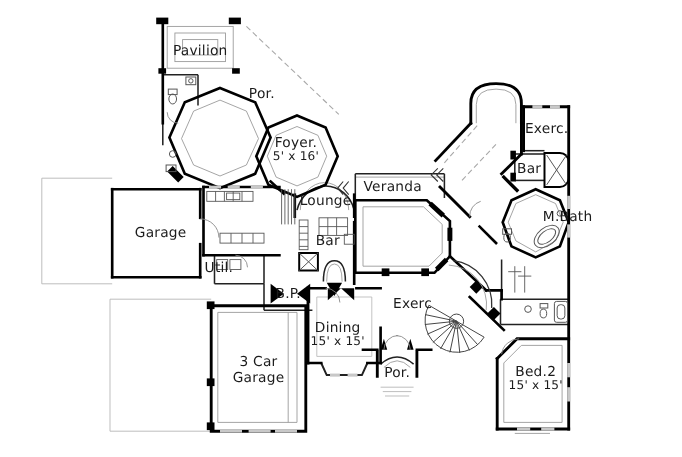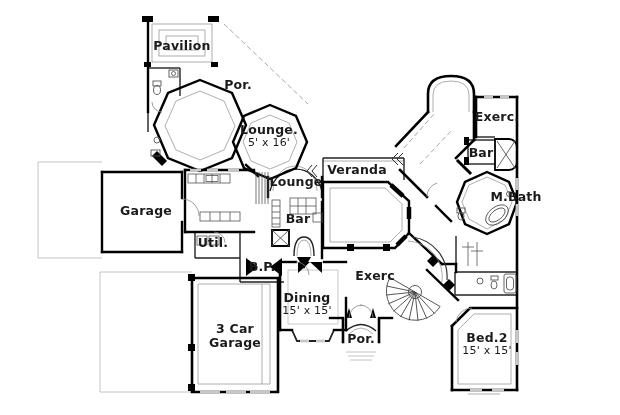--- a/index.html
+++ b/index.html
@@ -6,21 +6,21 @@
   .stage{
     position:relative;width:620px;height:415px;background:#ffffff;overflow:hidden;
     font-family:"DejaVu Sans","Liberation Sans",sans-serif;
   }
   .stage svg{position:absolute;left:0;top:0;}
   .labels{position:absolute;left:0;top:0;width:620px;height:415px;}
   .lbl{
     position:absolute;transform:translate(-50%,-50%);
     text-align:center;white-space:nowrap;color:#1b1b1b;line-height:1.12;
   }
-  .nm{display:block;font-size:12.5px;letter-spacing:0.2px;font-weight:bold;}
+  .nm{display:block;font-size:12.5px;letter-spacing:0.2px;}
   .dm{display:block;font-size:11px;letter-spacing:0.2px;}
 </style>
 </head>
 <body>
 
 <div class="stage">
 
 <svg width="620" height="415" viewBox="0 0 620 415">
 
   <g stroke="#a8a8a8" stroke-width="1" fill="none" stroke-dasharray="5,3">
@@ -318,21 +318,21 @@
 </svg>
 
 <div class="labels">
   <div class="lbl" style="left:182px;top:46px">
         <span class="nm">Pavilion</span>
       </div>
   <div class="lbl" style="left:238px;top:85px">
         <span class="nm">Por.</span>
       </div>
   <div class="lbl" style="left:269px;top:136px">
-        <span class="nm">Lounge.</span>
+        <span class="nm">Foyer.</span>
         <span class="dm">5' x 16'</span>
       </div>
   <div class="lbl" style="left:357px;top:170px">
         <span class="nm">Veranda</span>
       </div>
   <div class="lbl" style="left:497px;top:117px">
         <span class="nm">Exerc.</span>
       </div>
   <div class="lbl" style="left:481px;top:153px">
         <span class="nm">Bar</span>
@@ -342,21 +342,21 @@
       </div>
   <div class="lbl" style="left:146px;top:211px">
         <span class="nm">Garage</span>
       </div>
   <div class="lbl" style="left:296px;top:182px">
         <span class="nm">Lounge</span>
       </div>
   <div class="lbl" style="left:298px;top:219px">
         <span class="nm">Bar</span>
       </div>
-  <div class="lbl" style="left:213px;top:243px">
+  <div class="lbl" style="left:199px;top:243px">
         <span class="nm">Util.</span>
       </div>
   <div class="lbl" style="left:262px;top:267px">
         <span class="nm">B.P.</span>
       </div>
   <div class="lbl" style="left:375px;top:276px">
         <span class="nm">Exerc</span>
       </div>
   <div class="lbl" style="left:307px;top:304px">
         <span class="nm">Dining</span>

